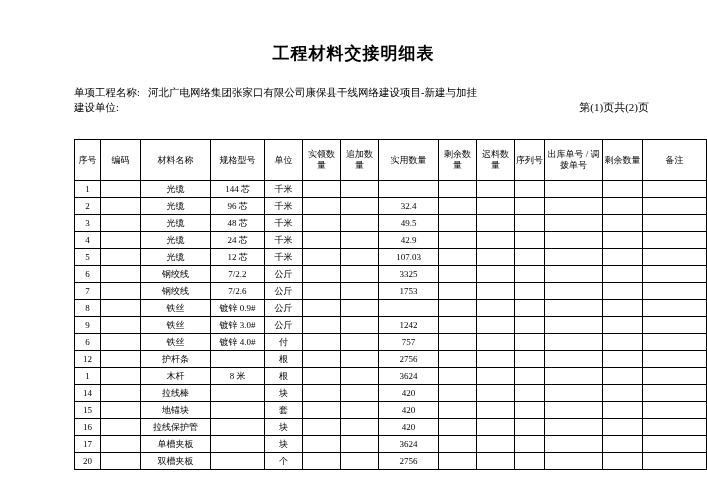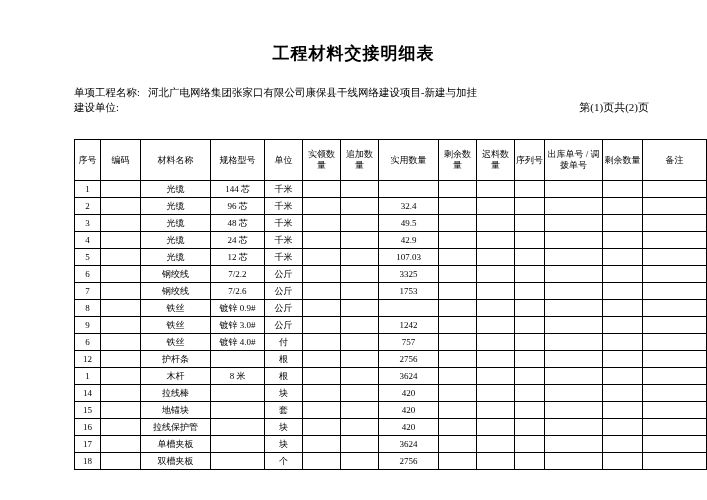--- a/index.html
+++ b/index.html
@@ -424,21 +424,21 @@
           <td class="num"></td>
           <td class="num">3624</td>
           <td class="num"></td>
           <td class="num"></td>
           <td></td>
           <td></td>
           <td></td>
           <td></td>
         </tr>
         <tr>
-          <td class="num">18</td>
+          <td class="num">20</td>
           <td></td>
           <td>双槽夹板</td>
           <td></td>
           <td>个</td>
           <td class="num"></td>
           <td class="num"></td>
           <td class="num">2756</td>
           <td class="num"></td>
           <td class="num"></td>
           <td></td>

